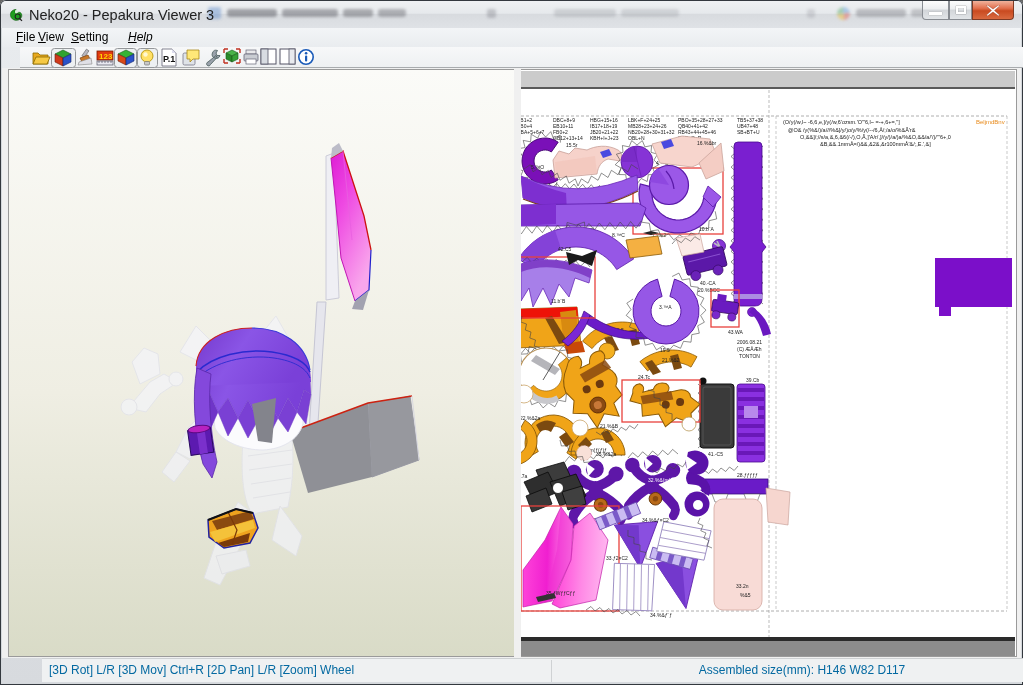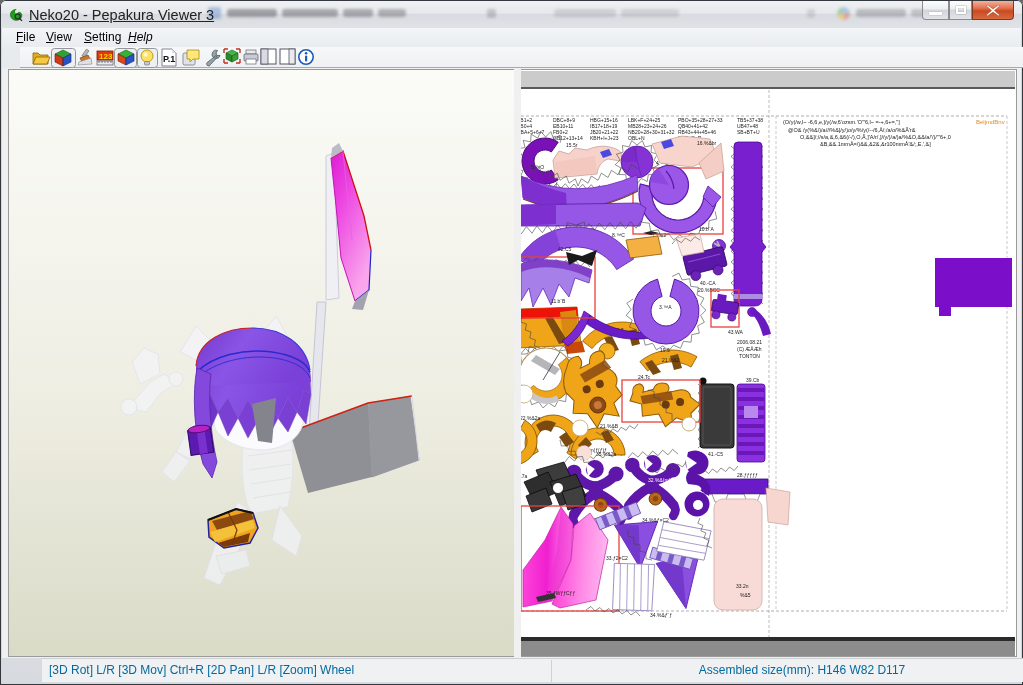--- a/index.html
+++ b/index.html
@@ -1,21 +1,21 @@
 <!DOCTYPE html>
 <html><head><meta charset="utf-8"><style>
 html,body{margin:0;padding:0;width:1023px;height:685px;overflow:hidden;background:#666;}
 *{box-sizing:border-box;font-family:"Liberation Sans",sans-serif;}
 #win{position:absolute;left:0;top:0;width:1023px;height:685px;border-radius:6px 6px 0 0;
  background:linear-gradient(#e9ecef,#d7dade);overflow:hidden;box-shadow:inset 0 0 0 1px #33383e, inset 0 0 0 2px #d4d8dc;}
 #titlebar{position:absolute;left:1px;top:1px;width:1021px;height:27px;border-radius:5px 5px 0 0;
  background:linear-gradient(#eff1f3 0%,#e6e9ec 45%,#d8dbdf 50%,#dfe2e6 100%);}
 #tabs{position:absolute;left:0px;top:0;width:1021px;height:26px;filter:blur(1.8px);opacity:0.8;}
 #ticon{position:absolute;left:8px;top:6px;width:15px;height:16px;}
-#ttext{position:absolute;left:28px;top:5.5px;font-size:14.5px;color:#222;text-decoration:underline;}
+#ttext{position:absolute;left:28px;top:5.5px;font-size:14.5px;color:#222;}
 #winbtns{position:absolute;right:8px;top:0px;height:19px;display:flex;}
 .wb{width:27px;height:19px;border:1px solid #888c92;border-top:none;
  background:linear-gradient(#fdfdfd,#eceef0 45%,#d2d5d9 50%,#e2e5e8);
  display:flex;align-items:center;justify-content:center;}
 .wb.first{border-radius:0 0 0 4px;}
 .wb.close{width:42px;border-radius:0 0 4px 0;background:linear-gradient(#f0b29c 0%,#e2704e 40%,#c94a20 55%,#d96a40 100%);border-color:#7e3a24;}
 #menubar{position:absolute;left:2px;top:28px;width:1019px;height:19px;
  background:linear-gradient(#f3f5f7,#e9ecef);font-size:12px;color:#000;padding-left:19px;}
 .mi{position:absolute;top:2px;}
 #toolbar{position:absolute;left:20px;top:47px;width:1019px;height:21px;
@@ -60,22 +60,22 @@
   <div class="wb close">
           <svg width="14" height="11" viewBox="0 0 13 11">
             <path d="M1,0 L6.5,4 L12,0 L13,1 L8,5.5 L13,10 L12,11 L6.5,7 L1,11 L0,10 L5,5.5 L0,1 Z" fill="#fff" stroke="#842e16" stroke-width="0.4"></path>
           </svg>
         </div>
  </div>
 </div>
 
 <div id="menubar">
  <div class="mi" style="left:14px;"><u>F</u>ile</div>
- <div class="mi" style="left:44px;"><u>V</u>iew</div>
- <div class="mi" style="left:82px;"><u>S</u>etting</div>
+ <div class="mi" style="left:36px;"><u>V</u>iew</div>
+ <div class="mi" style="left:69px;"><u>S</u>etting</div>
  <div class="mi" style="left:126px;font-style:italic;"><u>H</u>elp</div>
 </div>
 
 <div id="toolbar">
 <svg width="1019" height="21" viewBox="2 47 1019 21">
  <rect x="33.5" y="48.5" width="24" height="19" rx="3" fill="#edf0f2" stroke="#94979a"></rect>
  <rect x="96.5" y="48.5" width="22" height="19" rx="3" fill="#edf0f2" stroke="#94979a"></rect>
  <rect x="119.5" y="48.5" width="20" height="19" rx="3" fill="#edf0f2" stroke="#94979a"></rect>
  <g transform="translate(15,50)">
    <path d="M0,3 L5,3 L7,5 L15,5 L15,14 L0,14 Z" fill="#e8a81e" stroke="#8a6a00" stroke-width="0.8"></path>

